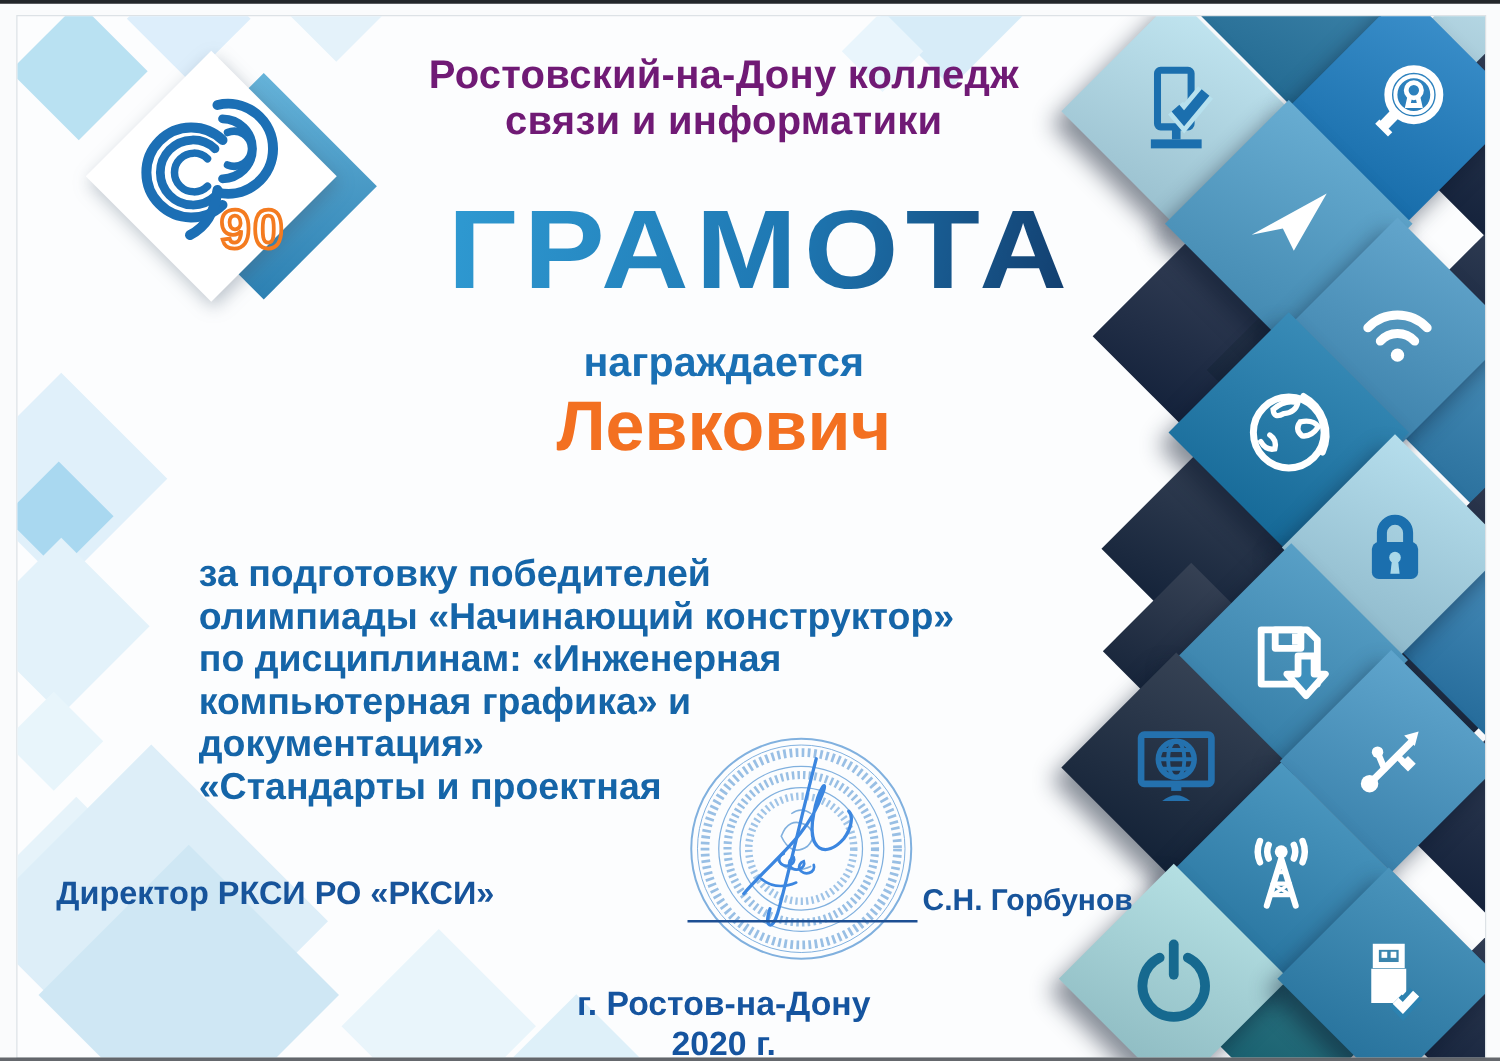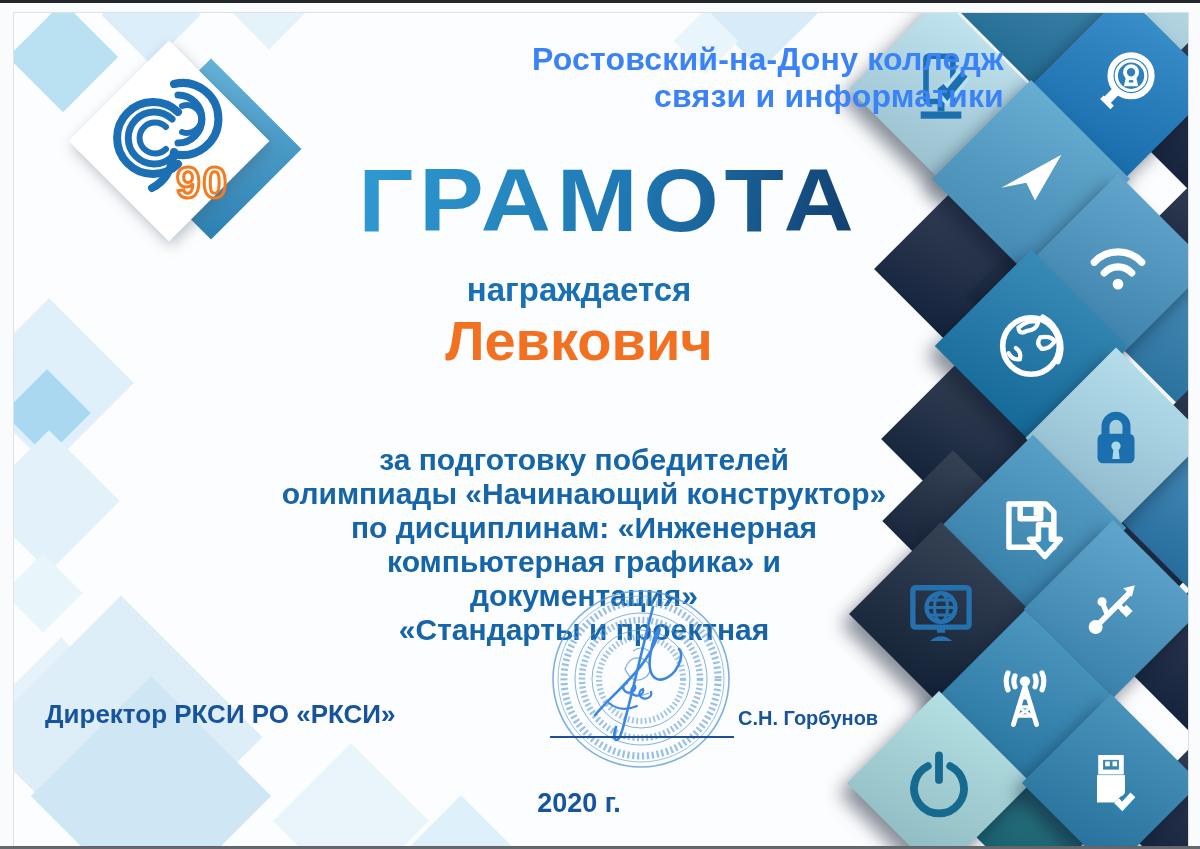--- a/index.html
+++ b/index.html
@@ -11,36 +11,36 @@
          border:1px solid #dde2e6;overflow:hidden;}
   .dia{position:absolute;transform:translate(-50%,-50%);}
   .dia .sq{position:absolute;inset:0;transform:rotate(45deg);}
   .tile{position:absolute;transform:translate(-50%,-50%);}
   .tile .sq{position:absolute;inset:0;transform:rotate(45deg);}
   .tile .sq::after{content:'';position:absolute;inset:0;
         background:linear-gradient(160deg,rgba(255,255,255,.14),rgba(2,22,44,.16));}
   .tile.iconed{filter:drop-shadow(-8px 10px 9px rgba(8,20,42,.48));}
   .ticon{position:absolute;left:50%;top:50%;transform:translate(-50%,-50%);overflow:visible;}
 
-  .college{position:absolute;left:140px;top:28px;width:850px;text-align:right;
-           color:#3b82f6;font-weight:bold;font-size:32px;line-height:37px;letter-spacing:.2px;}
+  .college{position:absolute;left:140px;top:28px;width:850px;text-align:center;
+           color:#701a75;font-weight:bold;font-size:32px;line-height:37px;letter-spacing:.2px;}
   .title-wrap{position:absolute;left:170px;top:138px;width:850px;text-align:center;}
   .title-text{display:inline-block;font-size:86px;font-weight:bold;letter-spacing:5px;
            transform:scale(1.13,1.04);transform-origin:center;
            background:linear-gradient(100deg,#2f9ad2 0%,#1e77b2 55%,#123d6d 100%);
            -webkit-background-clip:text;background-clip:text;color:transparent;
            text-shadow:0 0 0 rgba(0,0,0,0);}
   .award-label{position:absolute;left:140px;top:258px;width:850px;text-align:center;
            color:#1a70b4;font-weight:bold;font-size:33px;}
   .recipient{position:absolute;left:140px;top:304px;width:850px;text-align:center;
            color:#f37021;font-weight:bold;font-size:56px;line-height:48px;}
-  .reason{position:absolute;left:145px;top:430px;width:850px;text-align:center;
+  .reason{position:absolute;left:145px;top:430px;width:850px;
            color:#1565a8;font-weight:bold;font-size:30px;line-height:34px;}
   .director{position:absolute;left:31px;top:686px;color:#17549b;font-weight:bold;font-size:26px;}
-  .signer{position:absolute;left:724px;top:694px;color:#17549b;font-weight:bold;font-size:20px;}
+  .signer{position:absolute;left:724px;top:694px;color:#17549b;font-weight:bold;font-size:24px;}
   .sig-line{position:absolute;left:536px;top:723px;width:184px;height:2px;background:#1d4f93;}
   .stamp{position:absolute;left:527px;top:566px;width:200px;height:200px;}
   .footer{position:absolute;left:140px;top:774px;width:850px;text-align:center;
            color:#15549f;font-weight:bold;font-size:27px;line-height:32px;}
   .logo{position:absolute;left:0;top:0;}
   .logo-blue{position:absolute;left:197px;top:136px;width:128px;height:128px;transform:translate(-50%,-50%);}
   .logo-blue i{position:absolute;inset:0;transform:rotate(45deg);display:block;
            background:linear-gradient(135deg,#66b3d9,#2c80b2);}
   .logo-white{position:absolute;left:155px;top:128px;width:142px;height:142px;transform:translate(-50%,-50%);
            filter:drop-shadow(2px 5px 7px rgba(70,90,110,.35));}
@@ -340,16 +340,17 @@
       <path d="M-14 4 a6 5 0 1 0 8 3 a6 5 0 1 0 8 3 a6 5 0 1 0 8 3" stroke-width="2.2"></path>
       <path d="M-32 24 q12 10 28 3" stroke-width="2"></path>
     </g>
   </svg>
 
   <div class="director">Директор РКСИ РО «РКСИ»</div>
   <div class="sig-line"></div>
   <div class="signer">С.Н. Горбунов</div>
 
   <div class="footer">
+    <div>г. Ростов-на-Дону</div>
     <div>2020 г.</div>
   </div>
 
 </div>
 
 </body></html>

